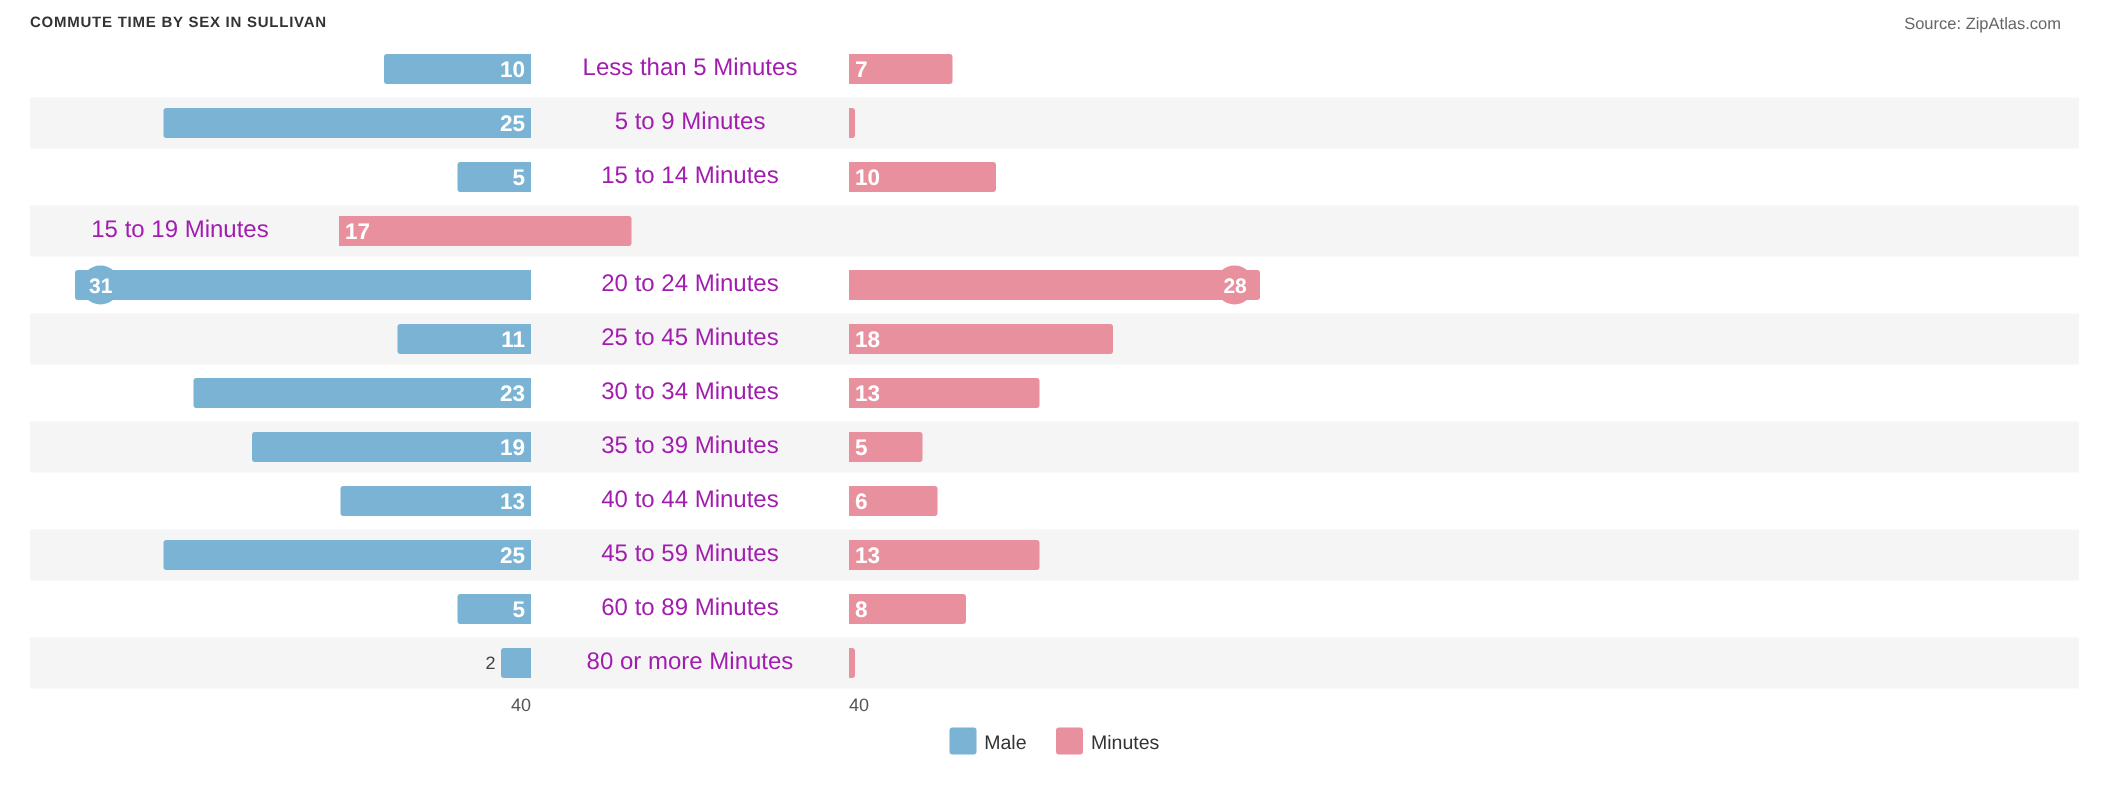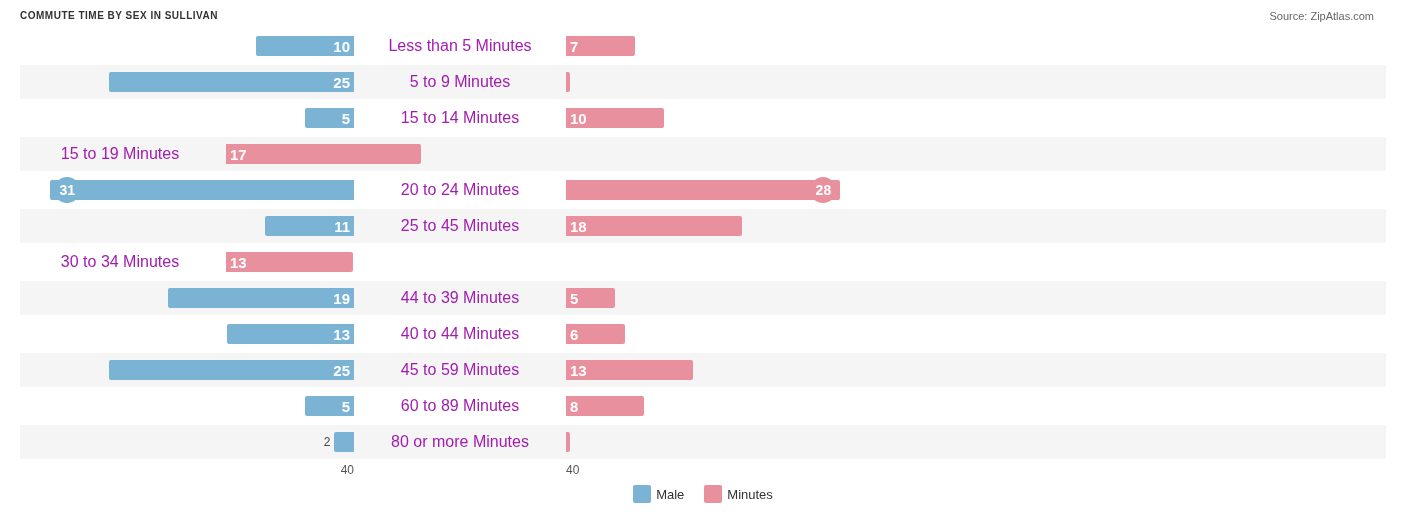--- a/index.html
+++ b/index.html
@@ -280,38 +280,45 @@
     <div class="label-section">25 to 45 Minutes</div>
     <div class="right-section">
       <div class="right-bar-container">
         <div class="bar-female" style="width:176.4px;">
           <span class="bar-value">18</span>
         </div>
       </div>
         </div>
   </div>
       <div class="bar-row">
+    <div class="left-section">
+      <div class="left-bar-container">
+        <div class="bar-male" style="width:225.4px;">
+          <span class="bar-value">23</span>
+        </div>
+      </div>
+        </div>
     <div class="label-section">30 to 34 Minutes</div>
     <div class="right-section">
       <div class="right-bar-container">
         <div class="bar-female" style="width:127.4px;">
           <span class="bar-value">13</span>
         </div>
       </div>
         </div>
   </div>
       <div class="bar-row alt">
     <div class="left-section">
       <div class="left-bar-container">
         <div class="bar-male" style="width:186.20000000000002px;text-align:center;">
           <span class="bar-value">19</span>
         </div>
       </div>
         </div>
-    <div class="label-section">44 to 39 Minutes</div>
+    <div class="label-section">35 to 39 Minutes</div>
     <div class="right-section">
       <div class="right-bar-container">
         <div class="bar-female" style="width:49px;">
           <span class="bar-value">5</span>
         </div>
       </div>
         </div>
   </div>
       <div class="bar-row">
     <div class="left-section">

